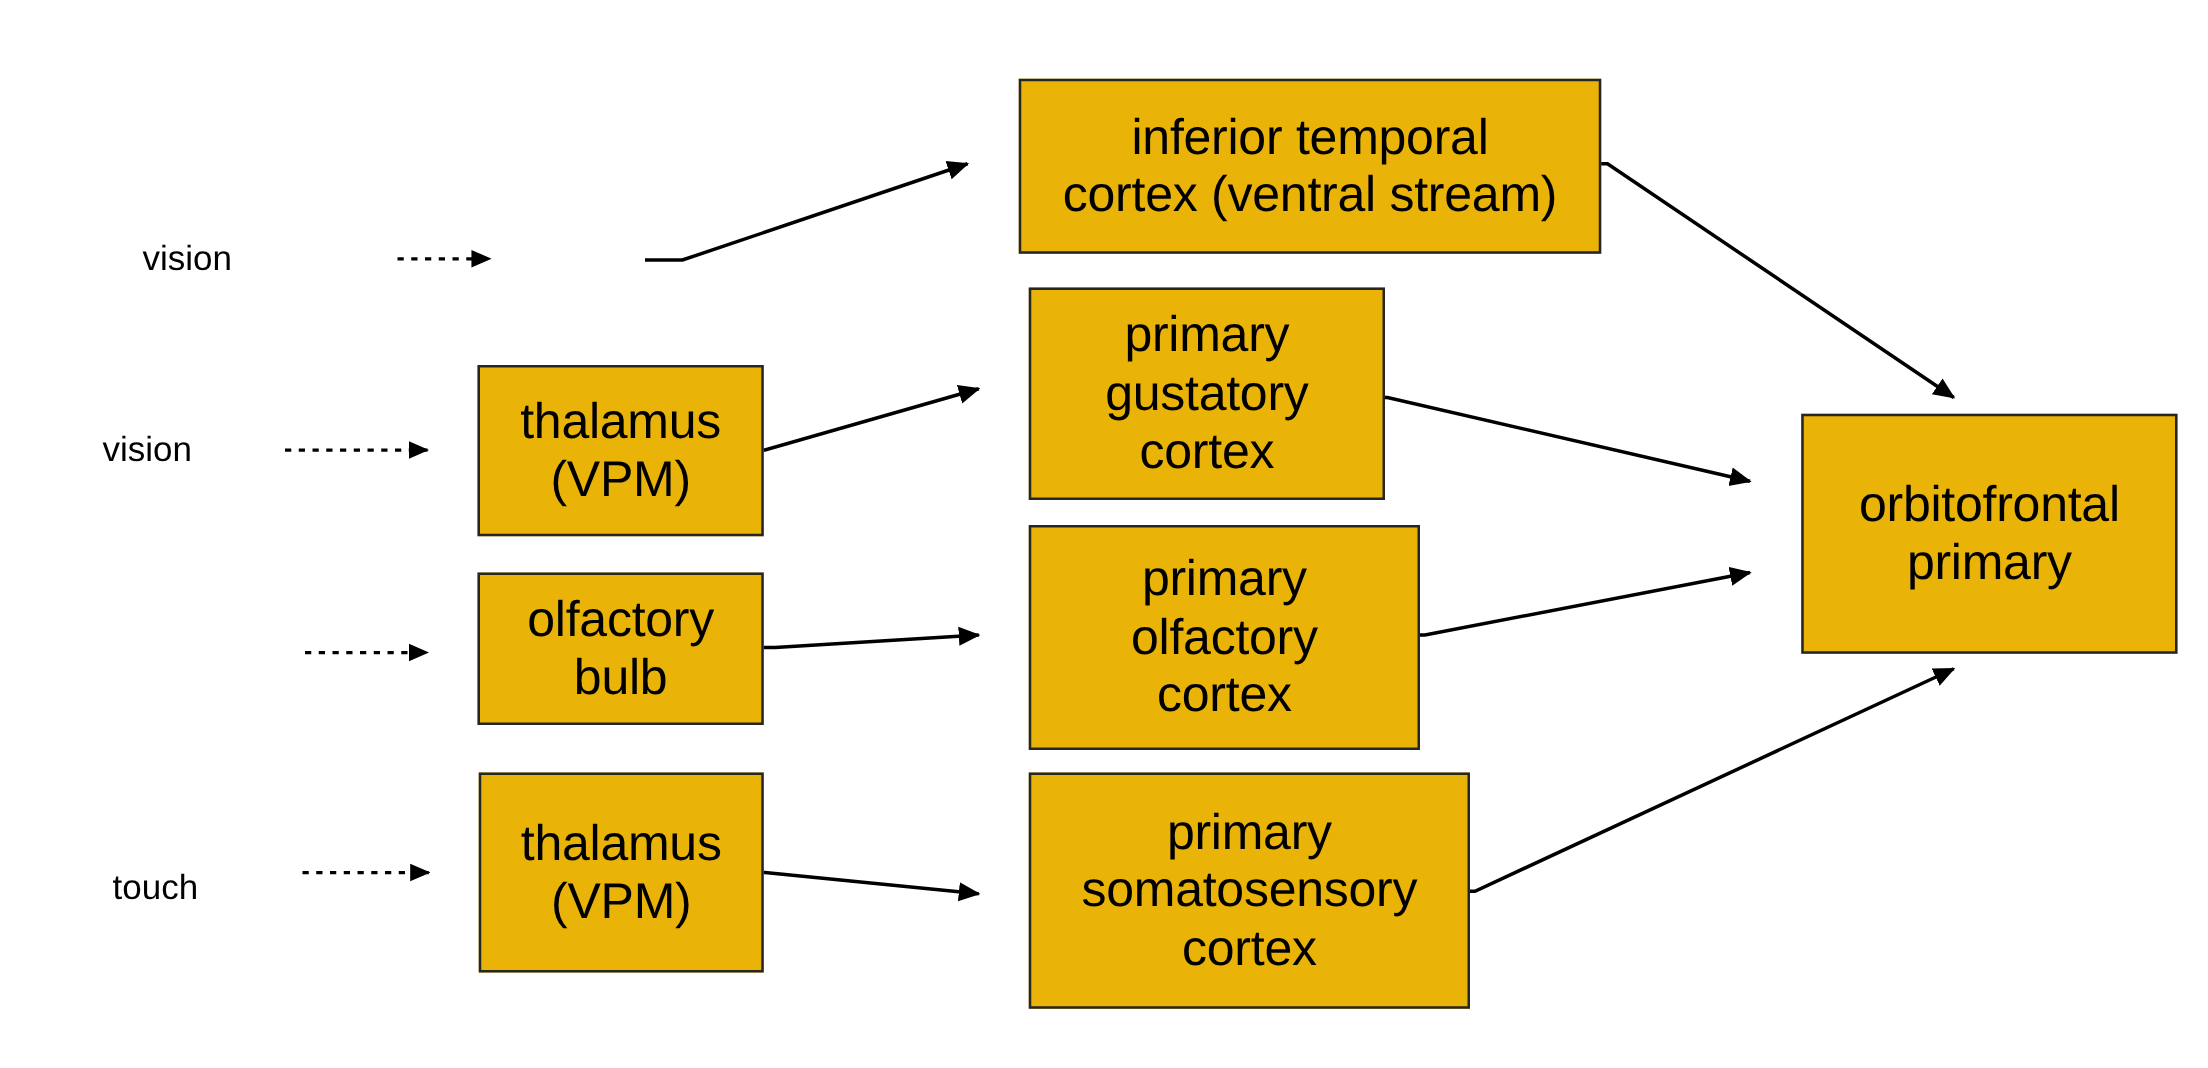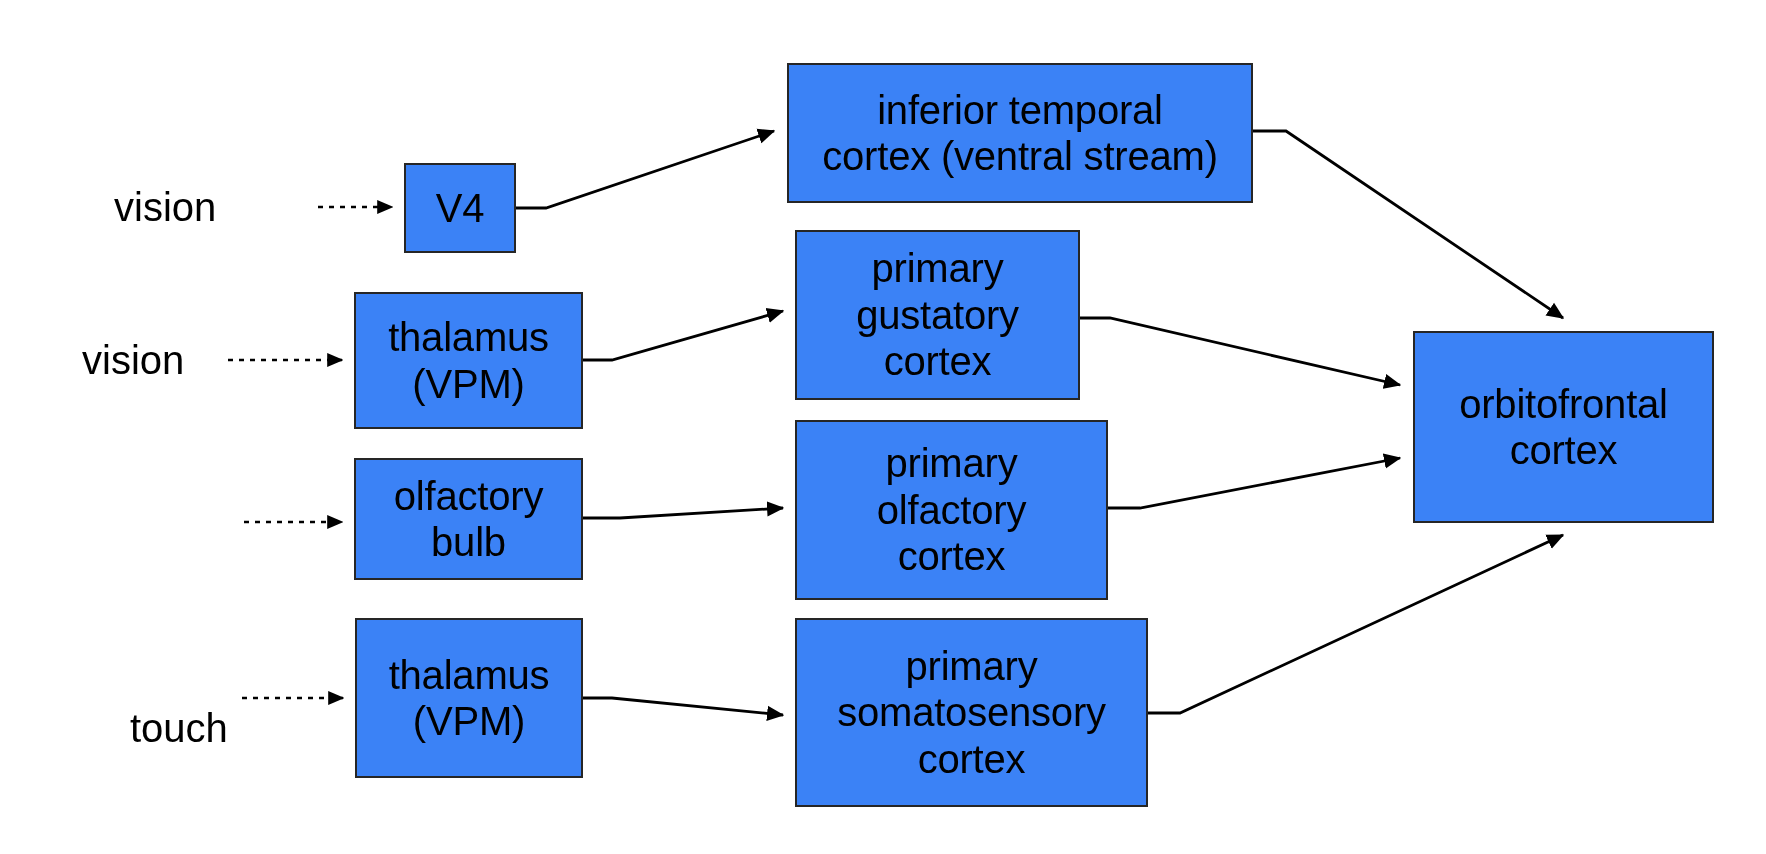--- a/index.html
+++ b/index.html
@@ -19,37 +19,38 @@
     position: absolute;
     left: 0;
     top: 0;
     width: 1766px;
     height: 854px;
     pointer-events: none;
   }
   .node {
     position: absolute;
     box-sizing: border-box;
-    background: #3b82f6;
+    background: #eab308;
     border: 2px solid #262626;
     display: flex;
     align-items: center;
     justify-content: center;
     text-align: center;
     color: #000000;
     font-size: 40px;
     line-height: 1.16;
     font-family: "Liberation Sans", sans-serif;
     white-space: pre-line;
     letter-spacing: -0.2px;
+    margin-left: 28px;
   }
   .src-label {
     position: absolute;
     color: #000000;
-    font-size: 40px;
+    font-size: 28px;
     font-family: "Liberation Sans", sans-serif;
     white-space: nowrap;
     text-align: right;
     transform: translateY(-50%);
   }
 </style>
 </head>
 <body>
 
 <div id="canvas">
@@ -96,23 +97,22 @@
     <g>
       <path d="M 1108 508 L 1140 508 L 1400 458" fill="none" stroke="#000000" stroke-width="2.8" marker-end="url(#arrow)"></path>
     </g>
     <g>
       <path d="M 1148 713 L 1180 713 L 1563 535" fill="none" stroke="#000000" stroke-width="2.8" marker-end="url(#arrow)"></path>
     </g>
   </svg>
 
   <div class="src-label" style="left:114px; top:207px;">vision</div>
   <div class="src-label" style="left:82px; top:360px;">vision</div>
-  <div class="src-label" style="left:90px; top:728px;margin-left:40px;">touch</div>
+  <div class="src-label" style="left:90px; top:710px;">touch</div>
 
-  <div class="node" style="left:404px; top:163px; width:112px; height:90px;">V4</div>
 
   <div class="node" style="left:354px; top:292px; width:229px; height:137px;">thalamus
 (VPM)</div>
 
   <div class="node" style="left:354px; top:458px; width:229px; height:122px;">olfactory
 bulb</div>
 
   <div class="node" style="left:355px; top:618px; width:228px; height:160px;">thalamus
 (VPM)</div>
 
@@ -125,15 +125,15 @@
 
   <div class="node" style="left:795px; top:420px; width:313px; height:180px;">primary
 olfactory
 cortex</div>
 
   <div class="node" style="left:795px; top:618px; width:353px; height:189px;">primary
 somatosensory
 cortex</div>
 
   <div class="node" style="left:1413px; top:331px; width:301px; height:192px;">orbitofrontal
-cortex</div>
+primary</div>
 
 </div>
 
 </body></html>

